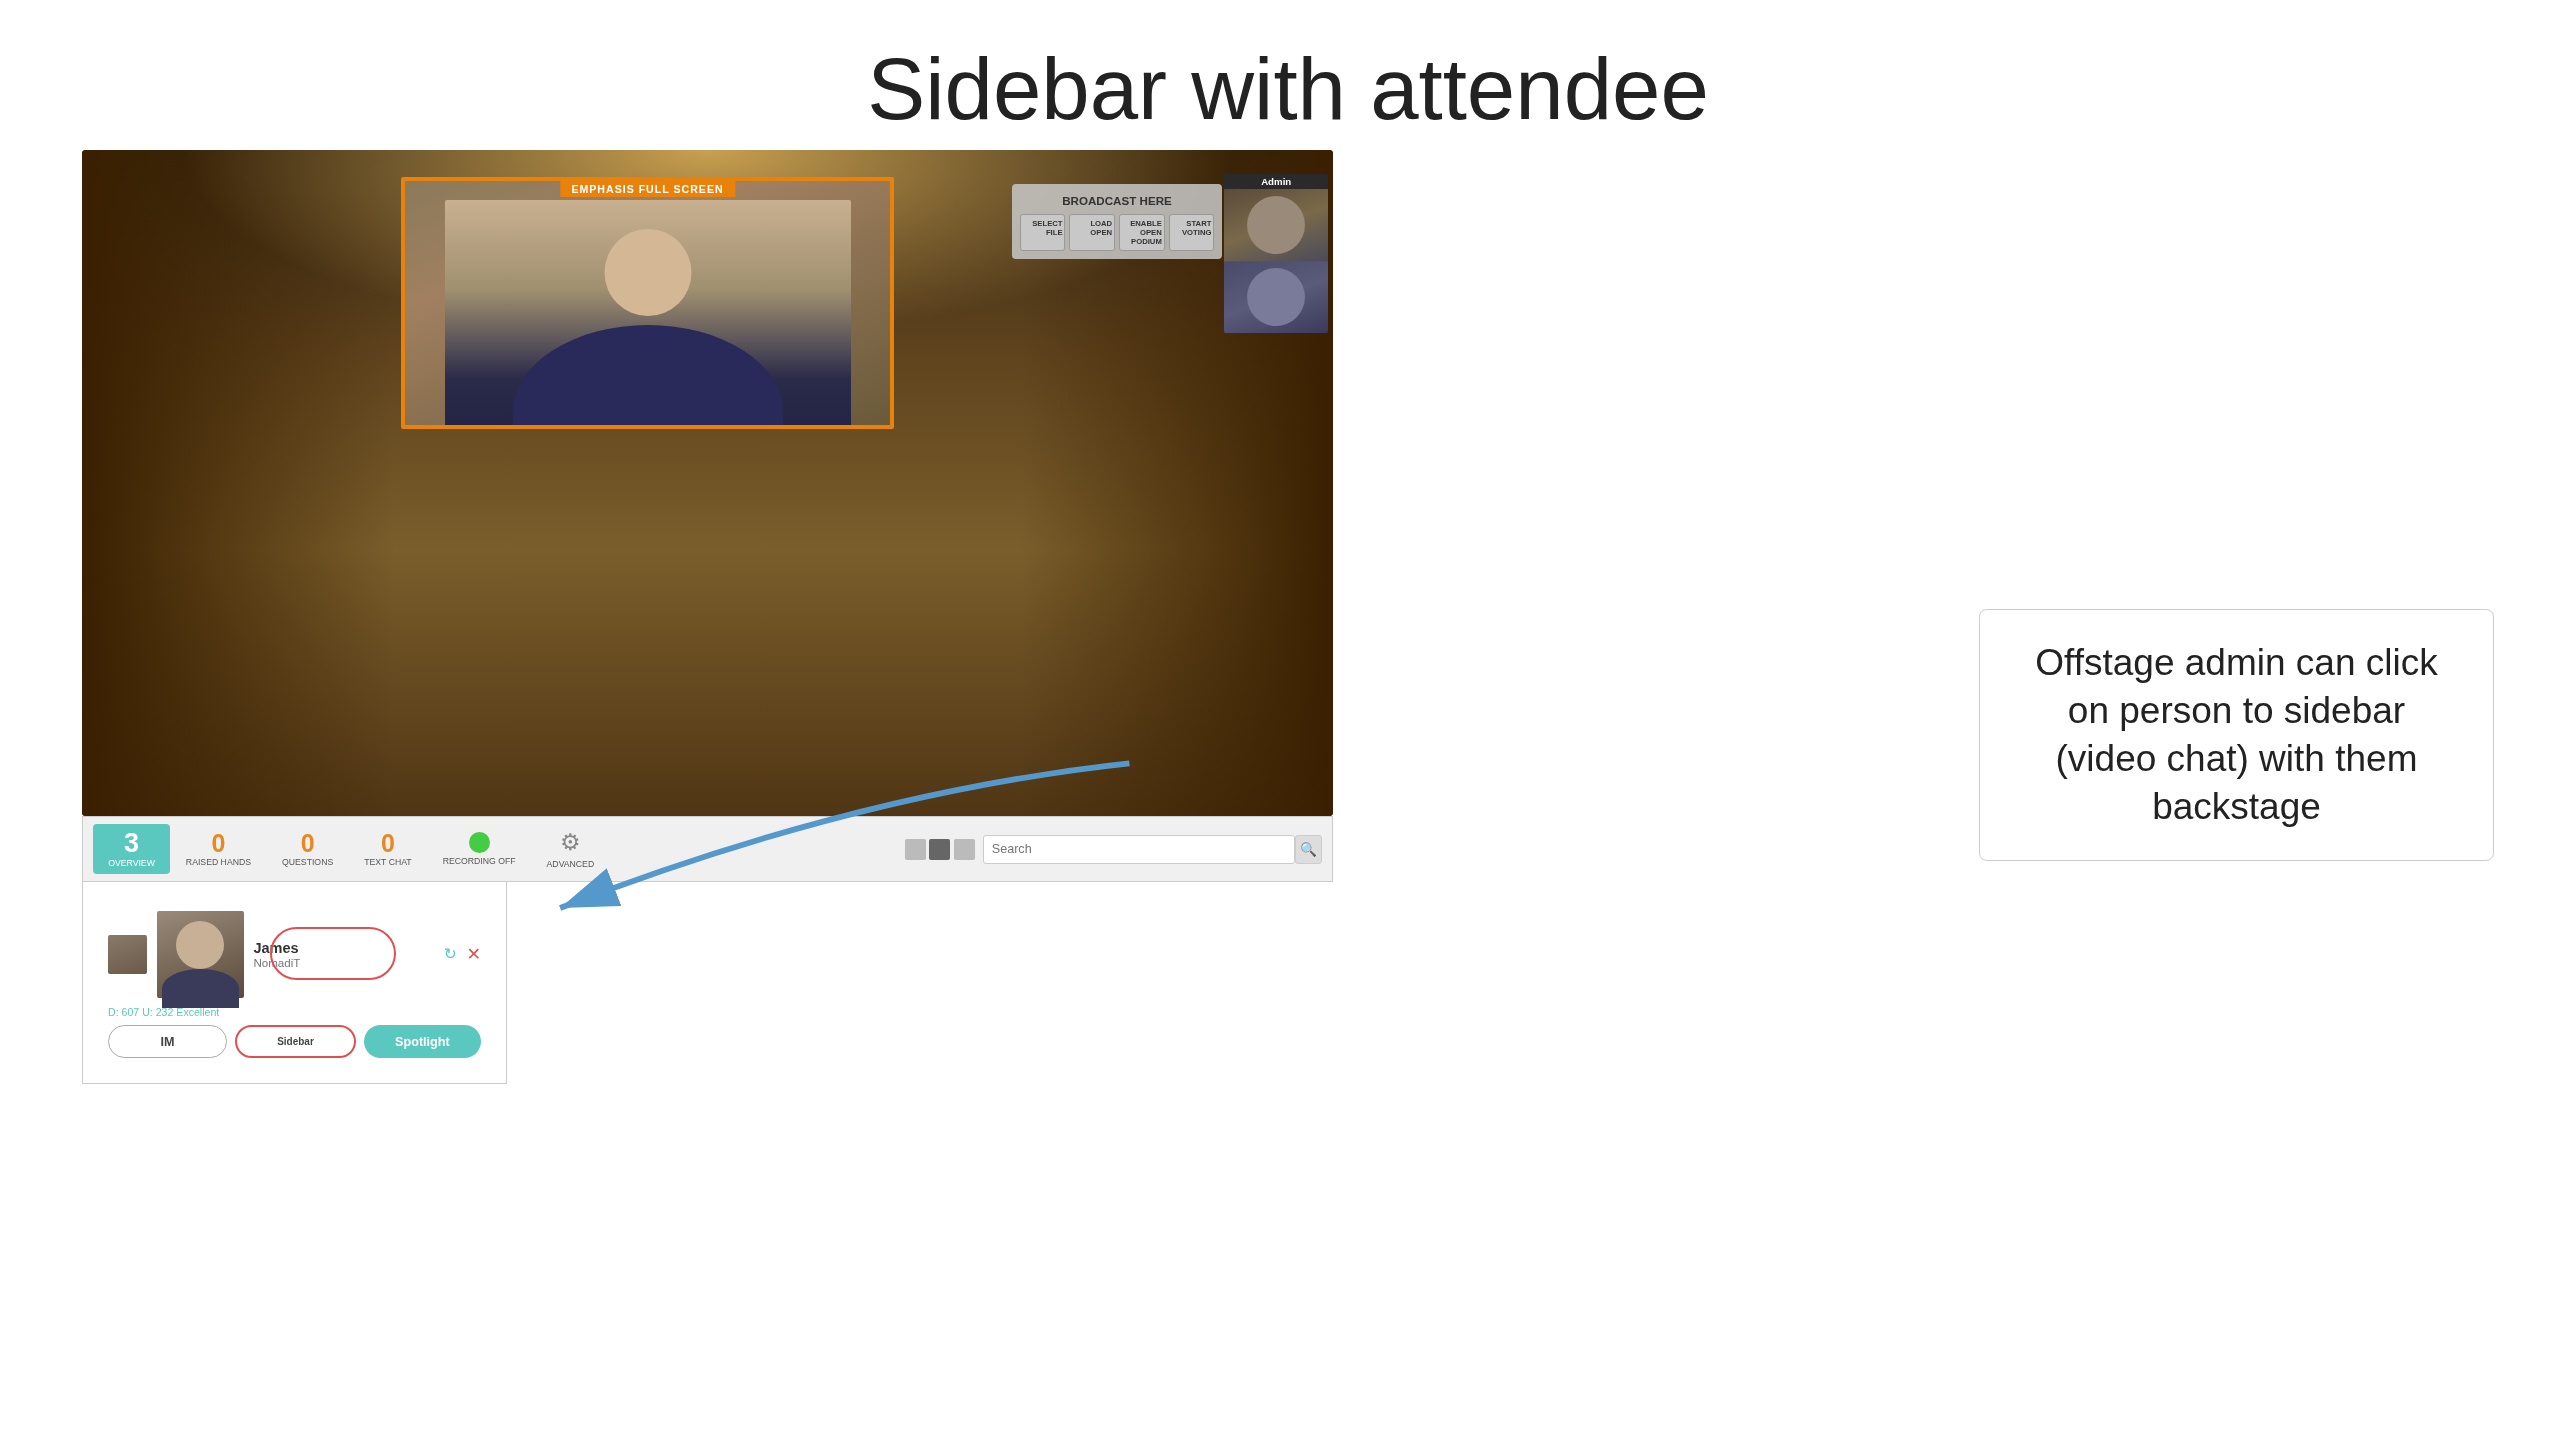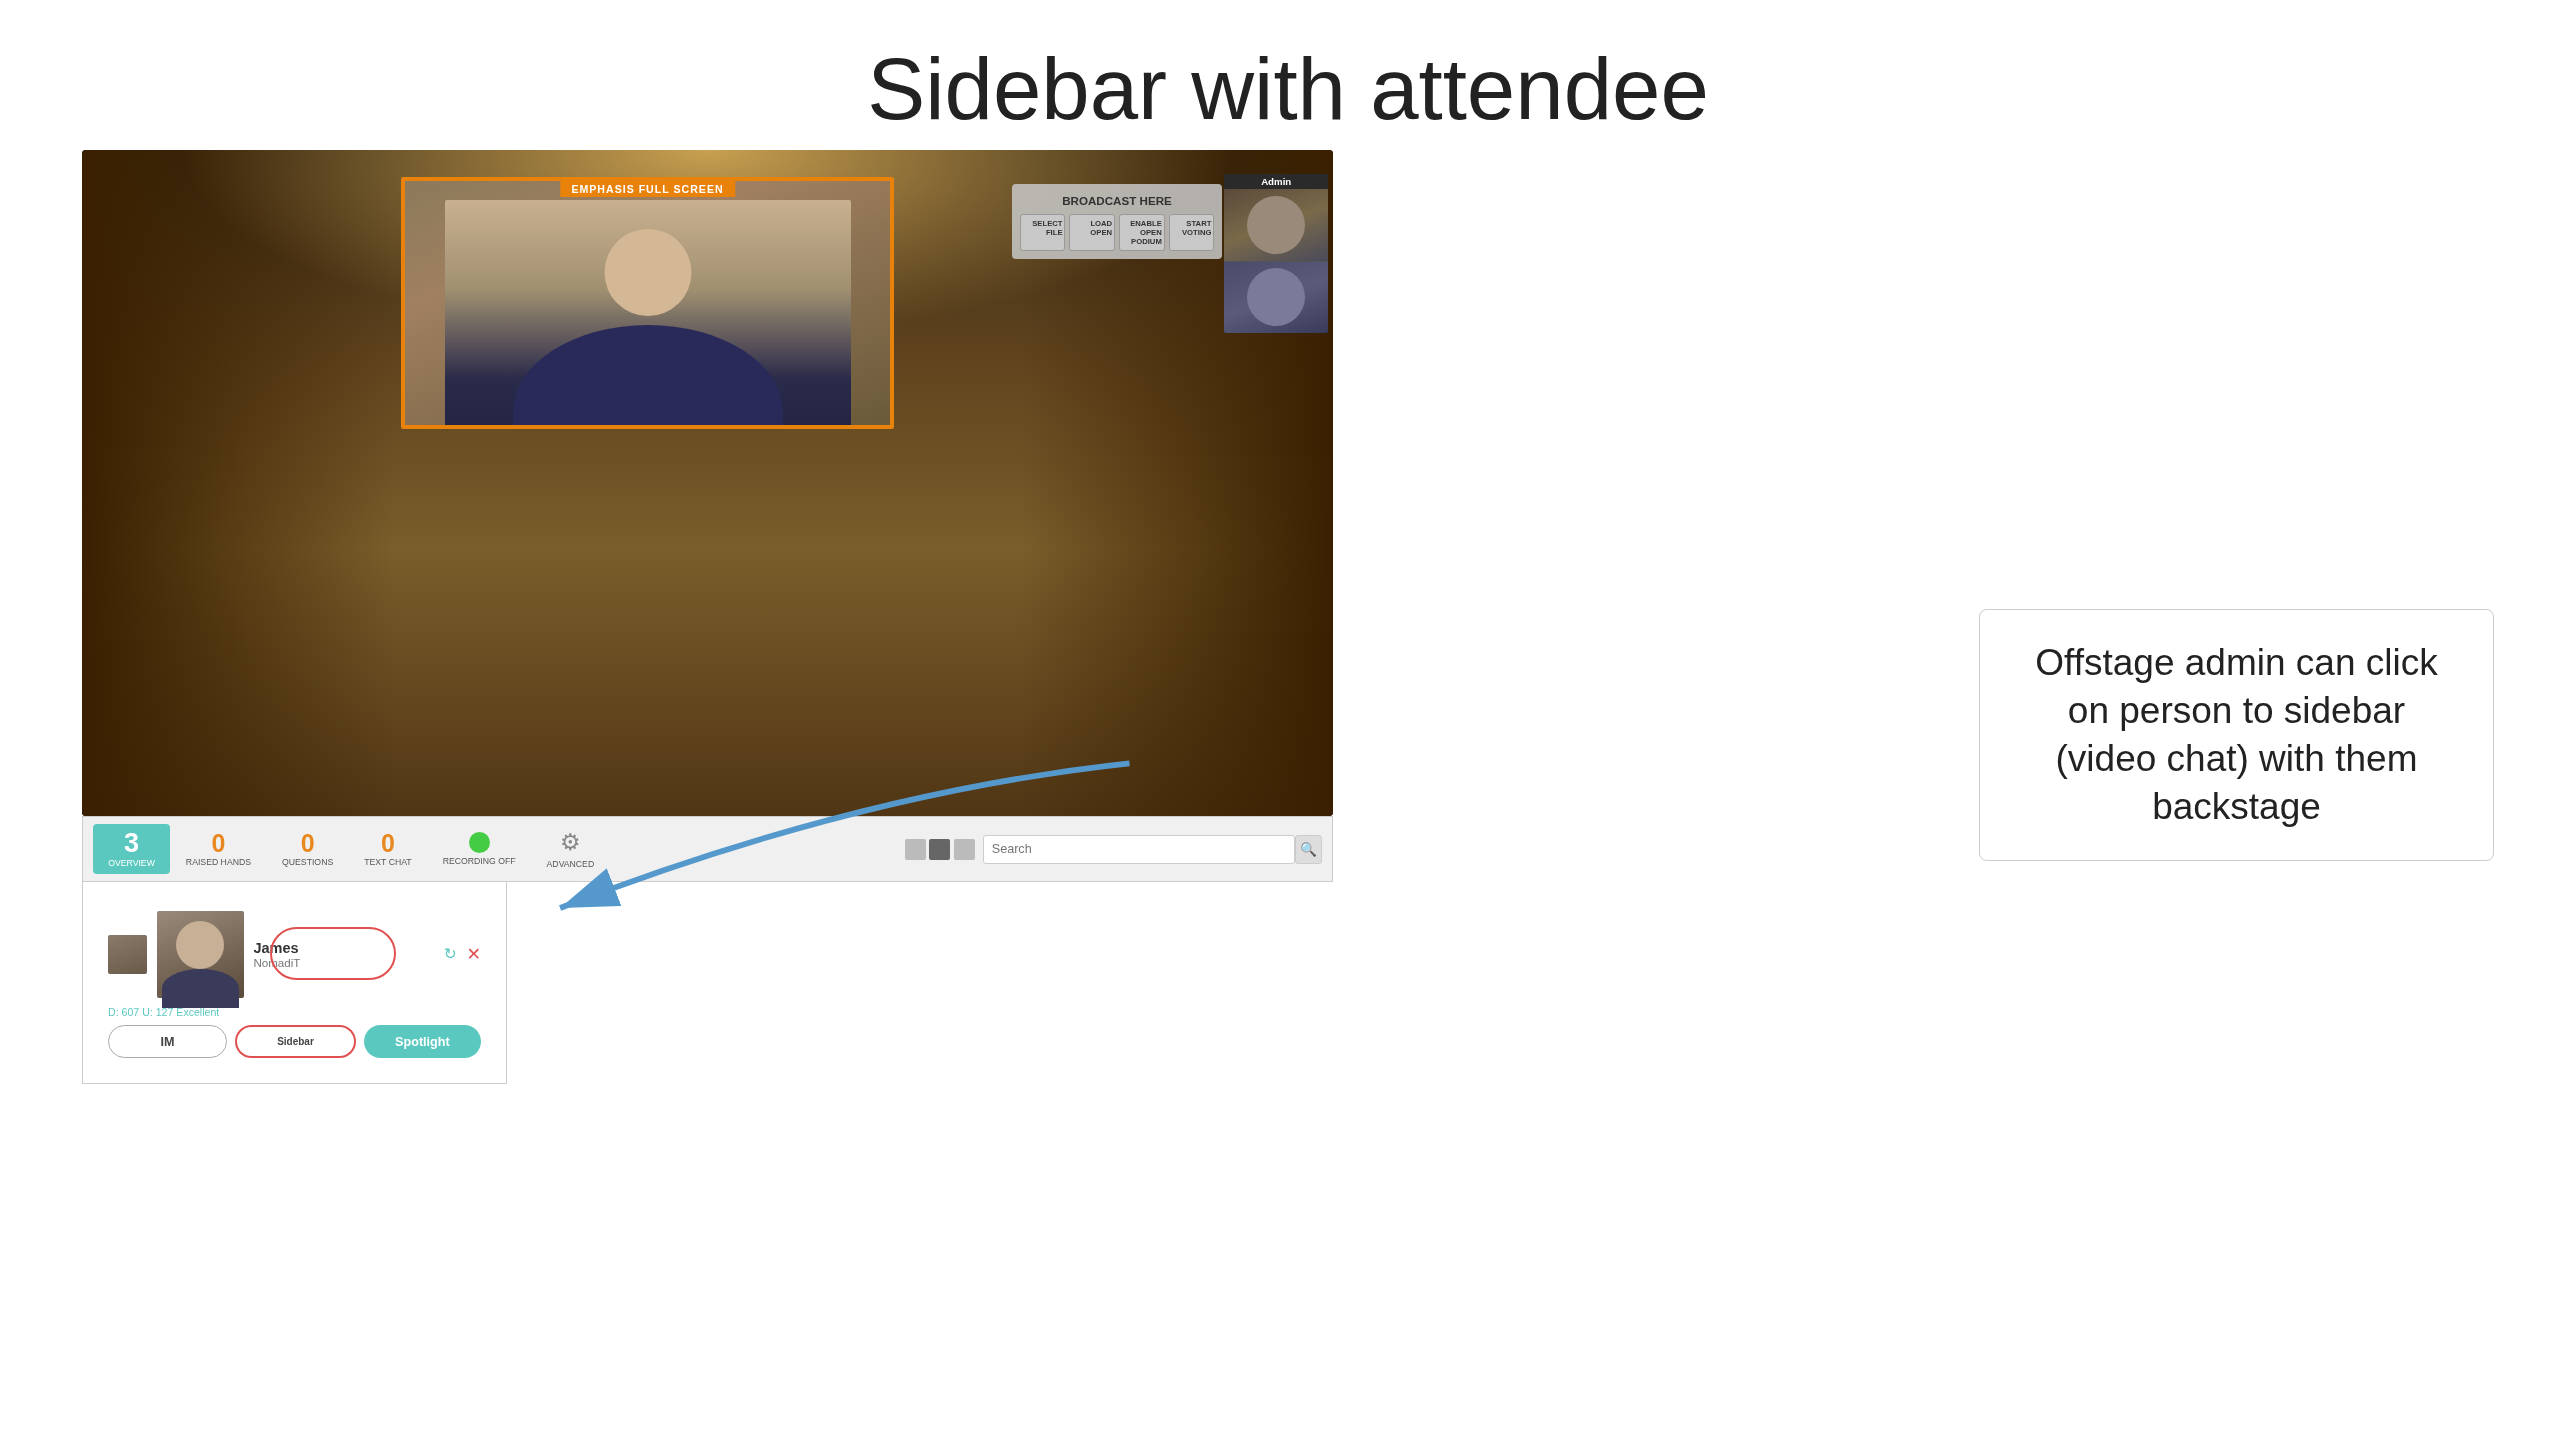--- a/index.html
+++ b/index.html
@@ -531,21 +531,21 @@
       <div style="width:77px;height:39px;background:#3a3a5a;border-radius:50% 50% 0 0;margin:auto;"></div>
     </div>
 
     <div class="attendee-info">
       <div class="attendee-name">James</div>
       <div class="attendee-company">NomadiT</div>
     </div>
     <span class="refresh-icon">↻</span>
     <span class="close-icon">✕</span>
   </div>
-  <div class="attendee-stats">D: 607  U: 127  Excellent</div>
+  <div class="attendee-stats">D: 607  U: 232  Excellent</div>
   <div class="attendee-buttons">
     <button class="btn-im">IM</button>
     <button class="btn-sidebar">Sidebar</button>
     <button class="btn-spotlight">Spotlight</button>
   </div>
 </div>
 
 <div class="red-circle"></div>
 
 <div class="callout-box">

